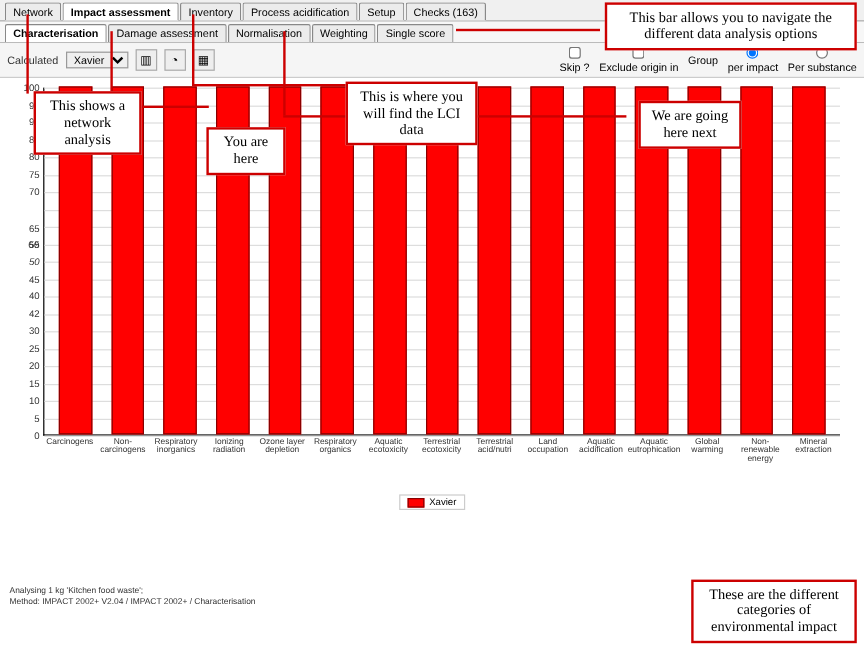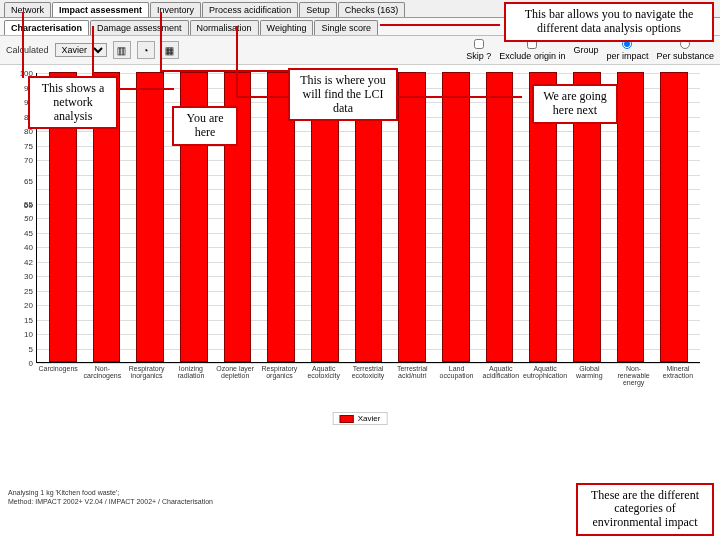--- a/index.html
+++ b/index.html
@@ -201,21 +201,21 @@
       <div class="ytick" style="top: 174px;">40</div>
       <div class="grid-h" style="top: 159.5px;"></div>
       <div class="ytick" style="top: 159.5px;">45</div>
       <div class="grid-h" style="top: 145px;"></div>
       <div class="ytick" style="top: 145px; font-style: italic;">50</div>
       <div class="grid-h" style="top: 130.5px;"></div>
       <div class="ytick" style="top: 130.5px;">55</div>
       <div class="grid-h" style="top: 116px;"></div>
       <div class="ytick" style="top: 132px; font-family: Liberation Mono, monospace;">60</div>
       <div class="grid-h" style="top: 101.5px;"></div>
-      <div class="ytick" style="top: 108px;">65</div>
+      <div class="ytick" style="top: 118px;">65</div>
       <div class="grid-h" style="top: 87px;"></div>
       <div class="ytick" style="top: 87px;">70</div>
       <div class="grid-h" style="top: 72.5px;"></div>
       <div class="ytick" style="top: 72.5px;">75</div>
       <div class="grid-h" style="top: 58px;"></div>
       <div class="ytick" style="top: 58px;">80</div>
       <div class="grid-h" style="top: 43.5px;"></div>
       <div class="ytick" style="top: 43.5px;">85</div>
       <div class="grid-h" style="top: 29px;"></div>
       <div class="ytick" style="top: 29px;">90</div>

